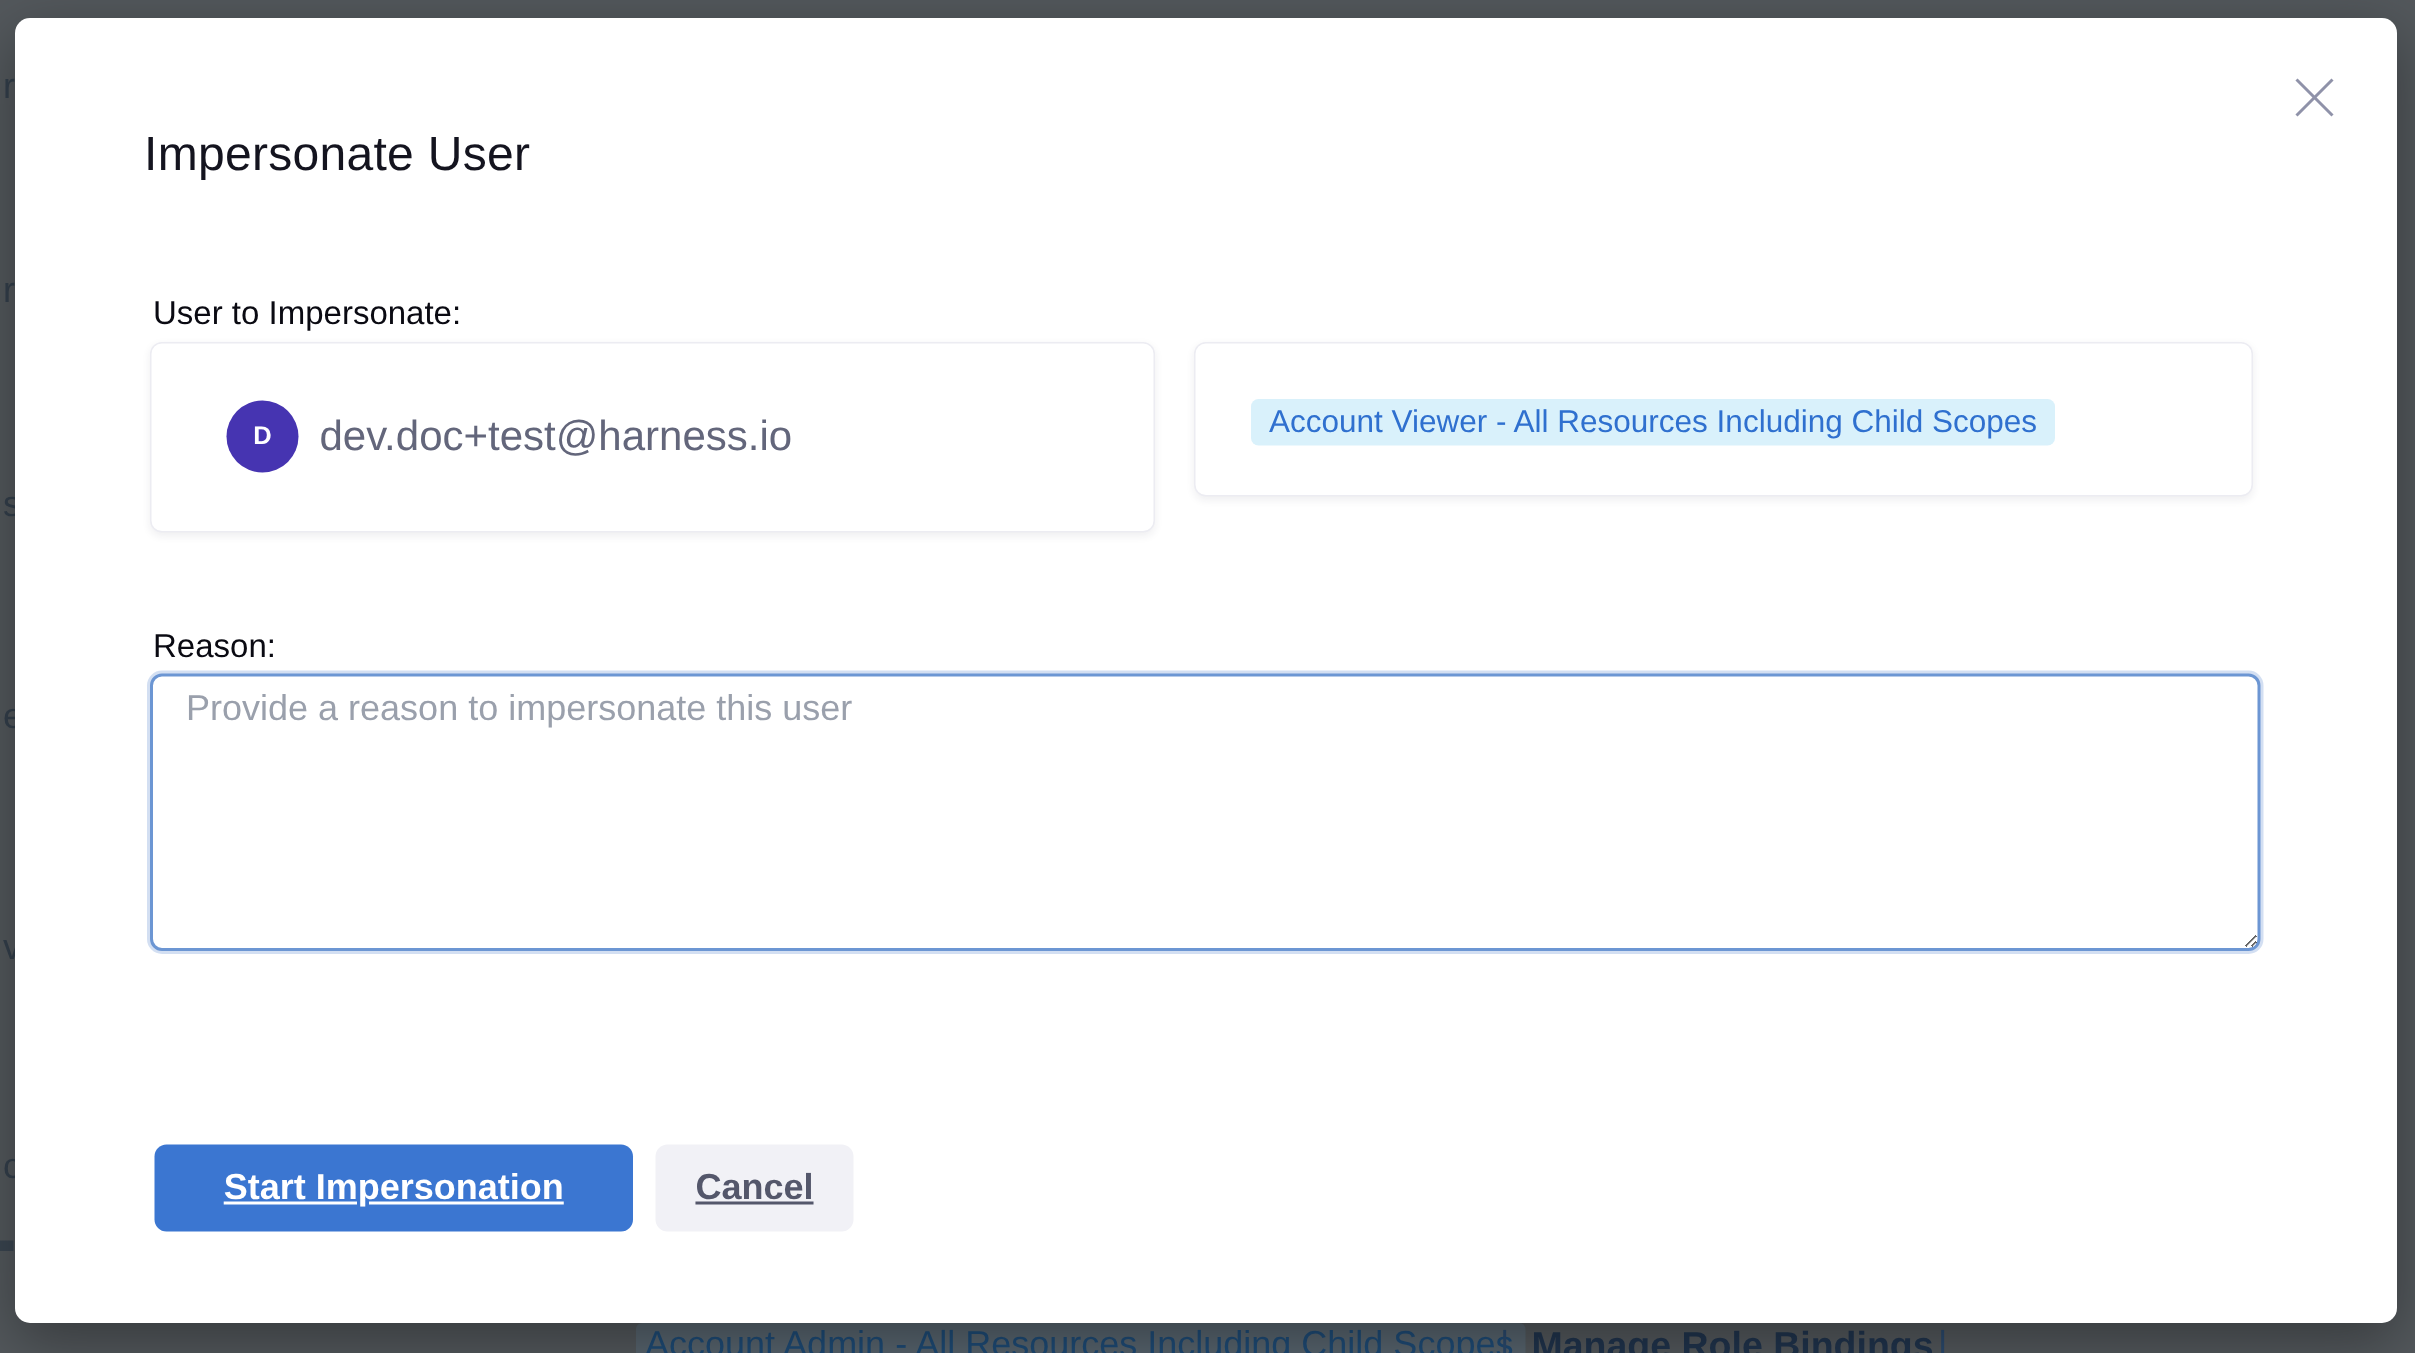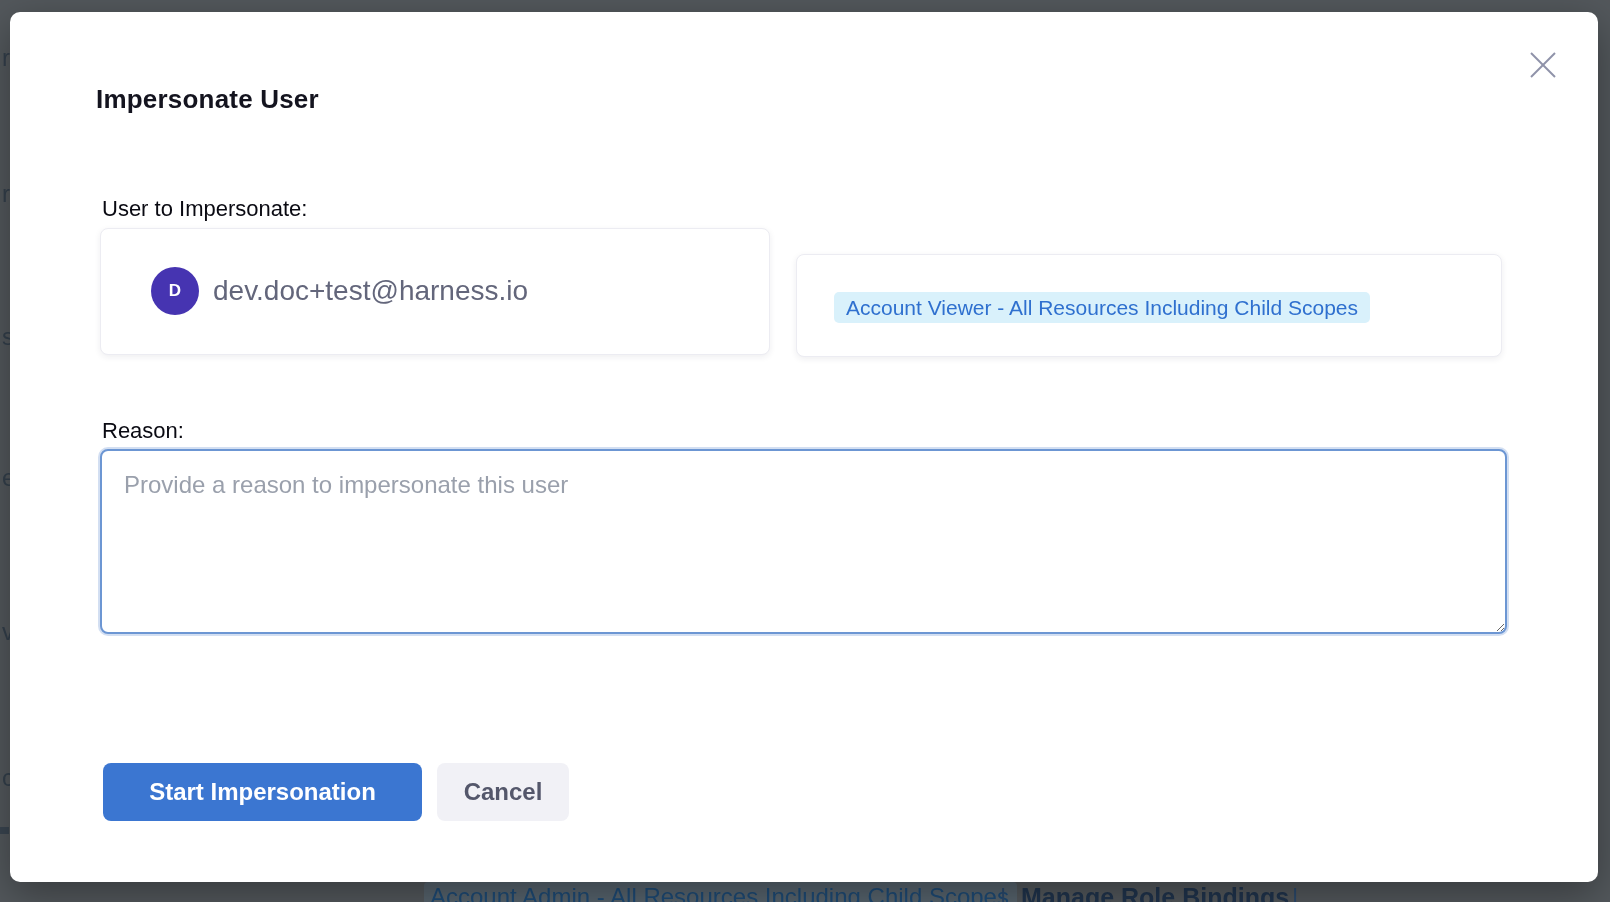--- a/index.html
+++ b/index.html
@@ -54,39 +54,39 @@
     box-shadow: 0 12px 40px rgba(0,0,0,0.35);
   }
   .close-btn {
     position: absolute; top: 38px; right: 40px;
     width: 30px; height: 30px;
     display: flex; align-items: center; justify-content: center;
     cursor: pointer; color: #8F92A9;
   }
   .modal-title {
     position: absolute; left: 86px; top: 72px;
-    font-size: 26px; font-weight: 700; color: #14141F;
+    font-size: 32px; font-weight: 400; color: #14141F;
     letter-spacing: 0.2px;
   }
   .section-label {
     position: absolute;
     font-size: 22px; color: #0A0A12; line-height: 26px; text-align: right;
   }
   .label-user { left: 92px; top: 184px; }
   .label-role { left: 788px; top: 184px; }
   .label-reason { left: 92px; top: 406px; }
 
   .card {
     position: absolute;
     background: #FFFFFF;
     border: 1px solid #ECECF2; border-radius: 8px;
     box-shadow: 0 2px 6px rgba(40,41,61,0.08);
   }
   .card-user { left: 90px; top: 216px; width: 670px; height: 127px; }
-  .card-role { left: 786px; top: 216px; width: 706px; height: 103px; margin-top: 26px; }
+  .card-role { left: 786px; top: 216px; width: 706px; height: 103px; }
 
   .user-row {
     position: absolute; left: 50px; top: 38px;
     display: flex; align-items: center; gap: 14px;
   }
   .avatar {
     width: 48px; height: 48px; border-radius: 50%;
     background: #4634B1; color: #FFFFFF;
     font-size: 17px; font-weight: 700;
     display: flex; align-items: center; justify-content: center;
@@ -100,32 +100,33 @@
     background: #D9F1FB; color: #2F70CF;
     font-size: 21px; border-radius: 5px; white-space: nowrap;
   }
 
   .reason-textarea {
     position: absolute; left: 90px; top: 437px;
     width: 1407px; height: 185px;
     border: 2px solid #6C96D3; border-radius: 8px;
     box-shadow: 0 0 0 2px rgba(108,150,211,0.30);
     outline: none; resize: both;
-    padding: 20px 22px;
+    padding: 8px 22px;
     font-family: "Liberation Sans", sans-serif;
     font-size: 24px; color: #3A3D4C;
   }
   .reason-textarea::placeholder { color: #9AA0AC; }
 
   .btn {
     position: absolute; top: 751px; height: 58px;
     border: none; border-radius: 8px;
     font-family: "Liberation Sans", sans-serif;
     font-size: 24px; font-weight: 700;
     cursor: pointer;
+    text-decoration: underline;
   }
   .btn-primary {
     left: 93px; width: 319px;
     background: #3B76D1; color: #FFFFFF;
   }
   .btn-secondary {
     left: 427px; width: 132px;
     background: #F1F1F6; color: #54576B;
   }
 </style>

